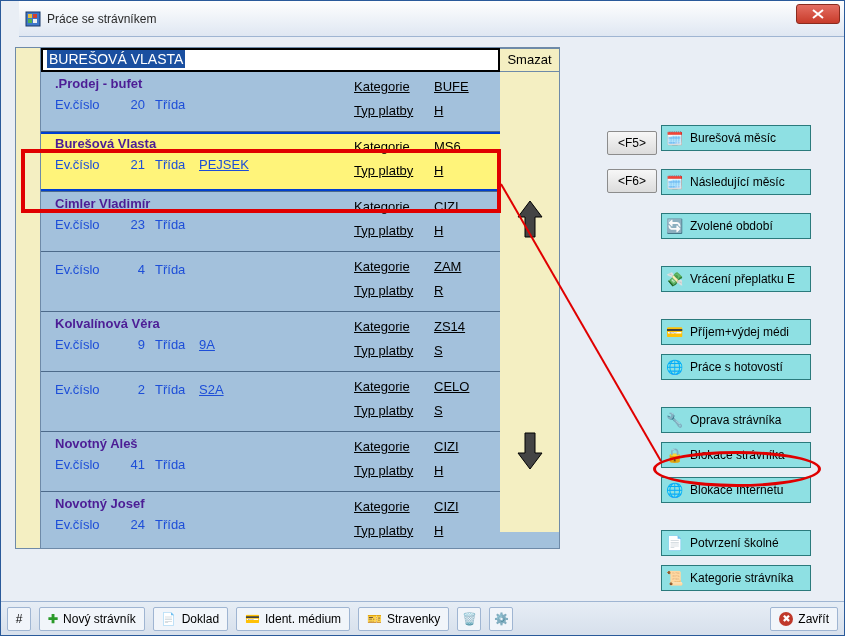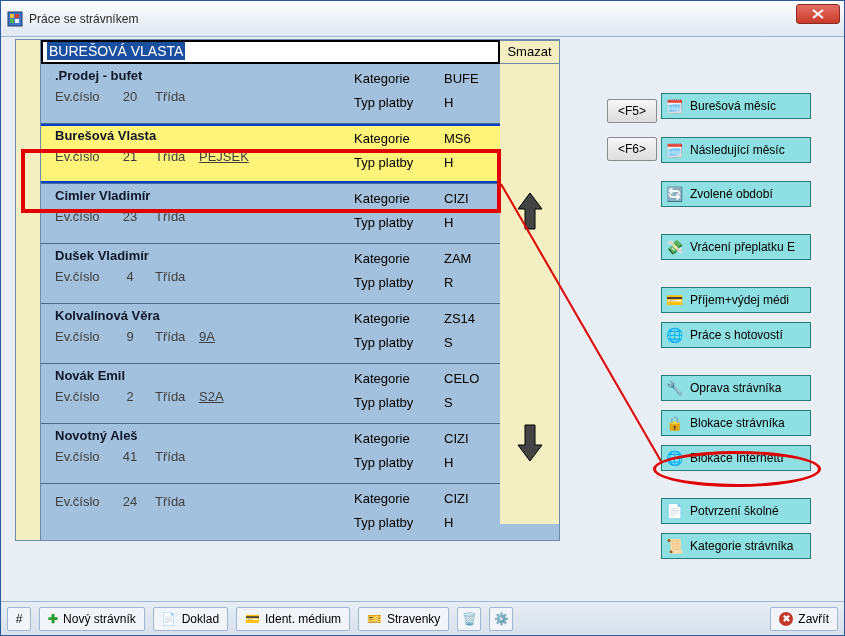--- a/index.html
+++ b/index.html
@@ -21,20 +21,21 @@
     position: relative;
   }
   .titlebar {
     height: 36px;
     background: linear-gradient(#fefefe,#dfe7f2);
     border-bottom: 1px solid #9fb5d2;
     display: flex;
     align-items: center;
     padding: 17px 6px;
     position: relative;
+    margin-left: 18px;
   }
   .titlebar .app-icon {
     width: 16px; height: 16px; margin-right: 6px;
     display: inline-flex; align-items:center; justify-content:center;
   }
   .titlebar .title { color:#2a2a2a; font-size:12px; }
   .close-btn {
     position: absolute; right: 4px; top: 3px;
     width: 44px; height: 20px;
     background: linear-gradient(#e46e62,#c83b2a);
@@ -87,21 +88,21 @@
     width:54px; height:62px;
     background:#f4efc2;
     border:none;
     cursor:pointer;
     display:flex; align-items:center; justify-content:center;
   }
   .arrow-up { top:140px; }
   .arrow-down { top:372px; }
   .grid-wrap {
     position:relative;
-    margin-top:0;
+    margin-top:8px;
     width:545px;
     height:502px;
     border:1px solid #6e8aa8;
     background:#a3c1dc;
   }
   .grid-left {
     position:absolute; left:0; top:0;
     width:25px; height:100%;
     background:#f4efc2;
     border-right:1px solid #6e8aa8;
@@ -111,38 +112,38 @@
     width:459px; bottom:0;
     overflow:hidden;
   }
   .list-row {
     height:60px;
     border-bottom:1px solid #4d6b8a;
     position:relative;
     padding:4px 4px 0 14px;
   }
   .list-row .name {
-    color:#0f172a; font-weight:bold; font-size:13px;
+    color:#4c1d95; font-weight:bold; font-size:13px;
   }
   .list-row .sub {
     display:flex;
     margin-top:6px;
-    color:#404040;
+    color:#1d4ed8;
     font-size:13px;
   }
   .list-row .col-ev { width:60px; }
-  .list-row .col-evn { width:40px; text-align:center; padding-right:10px; }
+  .list-row .col-evn { width:40px; text-align:right; padding-right:10px; }
   .list-row .col-trl { width:44px; }
   .list-row .col-trv { width:80px;text-decoration:underline; }
   .list-row .right-box {
     position:absolute; right:6px; top:2px;
     width:140px;
     font-size:13px;
   }
-  .list-row .right-box div { display:flex; justify-content:space-between; height:24px; align-items:center;}
+  .list-row .right-box div { display:flex; height:24px; align-items:center;text-decoration:underline;}
   .list-row .right-box .rl { width:80px; }
   .list-row .right-box .rv { width:50px; }
   .row-selected {
     background:#fff47a;
   }
   .row-selected .hline { position:absolute; left:0; right:0; height:2px; background:#0040d0; }
   .row-selected .hline.t { top:0; } .row-selected .hline.b { bottom:0; }
 
   
   .red-box {
@@ -330,21 +331,20 @@
                 <span class="rl">Kategorie</span>
                 <span class="rv">CIZI</span>
               </div>
               <div>
                 <span class="rl">Typ platby</span>
                 <span class="rv">H</span>
               </div>
             </div>
           </div>
           <div class="list-row">
-            <div class="name">Dušek Vladimír</div>
             <div class="sub">
               <div class="col-ev">Ev.číslo</div>
               <div class="col-evn">4</div>
               <div class="col-trl">Třída</div>
               <div class="col-trv"></div>
             </div>
             <div class="right-box">
               <div>
                 <span class="rl">Kategorie</span>
                 <span class="rv">ZAM</span>
@@ -368,21 +368,20 @@
                 <span class="rl">Kategorie</span>
                 <span class="rv">ZS14</span>
               </div>
               <div>
                 <span class="rl">Typ platby</span>
                 <span class="rv">S</span>
               </div>
             </div>
           </div>
           <div class="list-row">
-            <div class="name">Novák Emil</div>
             <div class="sub">
               <div class="col-ev">Ev.číslo</div>
               <div class="col-evn">2</div>
               <div class="col-trl">Třída</div>
               <div class="col-trv">S2A</div>
             </div>
             <div class="right-box">
               <div>
                 <span class="rl">Kategorie</span>
                 <span class="rv">CELO</span>
@@ -406,20 +405,21 @@
                 <span class="rl">Kategorie</span>
                 <span class="rv">CIZI</span>
               </div>
               <div>
                 <span class="rl">Typ platby</span>
                 <span class="rv">H</span>
               </div>
             </div>
           </div>
           <div class="list-row">
+            <div class="name">Novotný Josef</div>
             <div class="sub">
               <div class="col-ev">Ev.číslo</div>
               <div class="col-evn">24</div>
               <div class="col-trl">Třída</div>
               <div class="col-trv"></div>
             </div>
             <div class="right-box">
               <div>
                 <span class="rl">Kategorie</span>
                 <span class="rv">CIZI</span>
@@ -427,21 +427,21 @@
               <div>
                 <span class="rl">Typ platby</span>
                 <span class="rv">H</span>
               </div>
             </div>
           </div>
         </div>
     </div>
 
     <div class="right-panel">
-      <div style="display:flex;align-items:center;margin-bottom:9px;">
+      <div style="display:flex;align-items:center;margin-bottom:9px;margin-top:32px;">
         <div class="key-btn">&lt;F5&gt;</div>
         <div class="action-btn">
           <span class="ico">🗓️</span>
           <span>Burešová měsíc</span>
         </div>
       </div>
       <div style="display:flex;align-items:flex-start;margin-bottom:9px;">
         <div class="key-btn">&lt;F6&gt;</div>
         <div class="action-btn">
           <span class="ico">🗓️</span>

